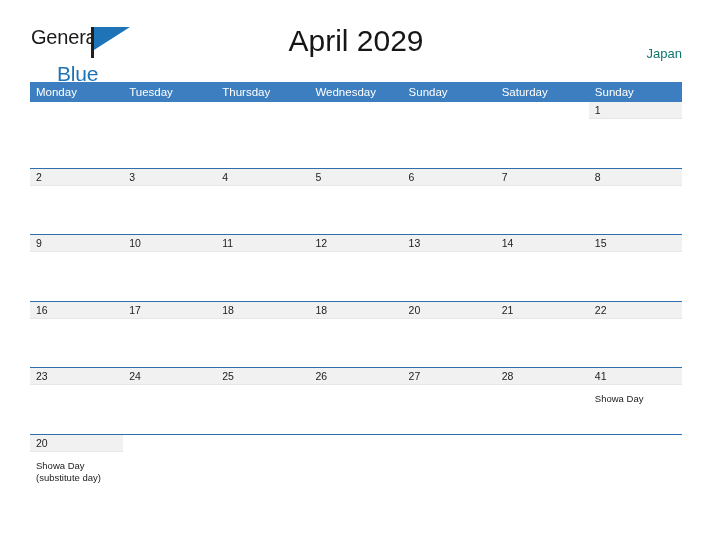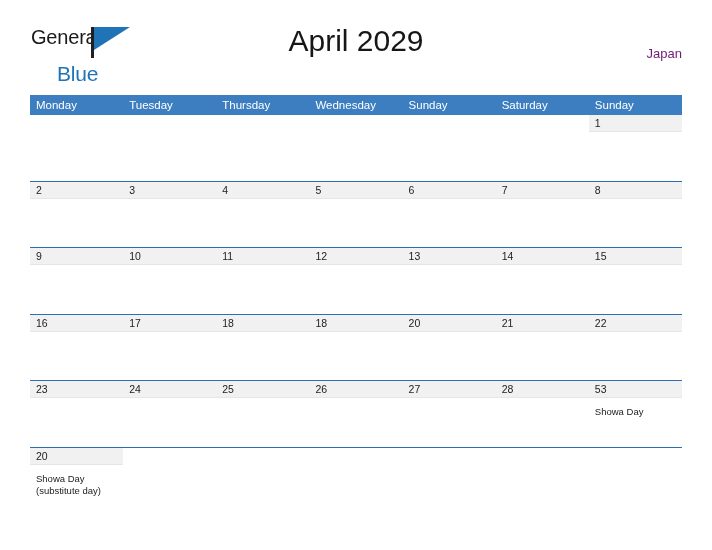--- a/index.html
+++ b/index.html
@@ -90,29 +90,29 @@
     font-size: 30px;
     color: #161616;
     font-family: "Liberation Sans", sans-serif;
   }
 
   .cal-region {
     position: absolute;
     right: 30px;
     top: 46px;
     font-size: 13px;
-    color: #701a75;
+    color: #0f766e;
     text-align: left;
   }
 
   
   .grid {
     position: absolute;
     left: 30px;
-    top: 95px;
+    top: 82px;
     width: 652px;
   }
 
   .weekdays {
     display: flex;
     width: 100%;
     height: 20px;
     background: #3c7ebf;
   }
   .weekday {
@@ -431,21 +431,21 @@
               <div class="day-events"></div>
             </div>
             <div class="day">
               <div class="day-band">
                 <div class="day-num">28</div>
               </div>
               <div class="day-events"></div>
             </div>
             <div class="day">
               <div class="day-band">
-                <div class="day-num">53</div>
+                <div class="day-num">41</div>
               </div>
               <div class="day-events">
                 <div class="event">Showa Day</div>
               </div>
             </div>
           </div>
         </div>
         <div class="week last">
           <div class="week-inner">
             <div class="day">

